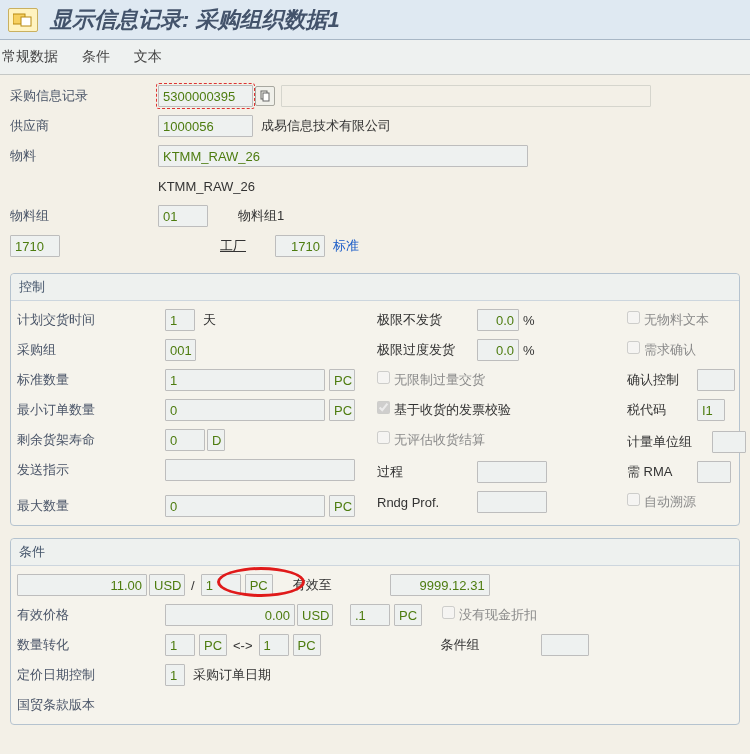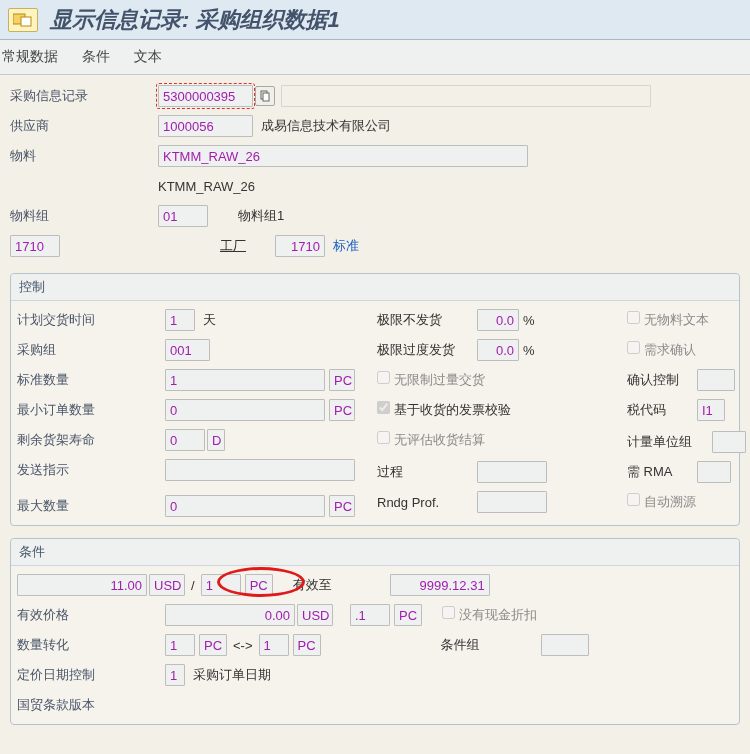--- a/index.html
+++ b/index.html
@@ -56,21 +56,21 @@
   }
   .val {
     display: inline-flex;
     align-items: center;
     height: 22px;
     padding: 0 4px;
     background: #eef1f0;
     border: 1px solid #bdbdbd;
     border-radius: 1px;
     font-size: 13px;
-    color: #a21caf;
+    color: #4d7c0f;
     white-space: nowrap;
   }
   .val.r { justify-content: flex-end; }
   .val.focused { outline: 1px dashed #d33; outline-offset: 1px; }
   .desc { margin-left: 8px; color: #333; }
   .iconbtn {
     display: inline-flex;
     align-items: center;
     justify-content: center;
     width: 20px; height: 20px;
@@ -182,21 +182,21 @@
     <div class="group-body">
       <div class="cols">
         <div class="col col-l">
           <div class="row">
             <span class="label">计划交货时间</span>
             <span class="val" style="width:30px">1</span>
             <span class="desc">天</span>
           </div>
           <div class="row">
             <span class="label">采购组</span>
-            <span class="val" style="width:45px">001</span>
+            <span class="val" style="width:31px">001</span>
           </div>
           <div class="row">
             <span class="label">标准数量</span>
             <span class="val" style="width:160px">1</span>
             <span class="val" style="width:26px;margin-left:4px">PC</span>
           </div>
           <div class="row">
             <span class="label">最小订单数量</span>
             <span class="val" style="width:160px">0</span>
             <span class="val" style="width:26px;margin-left:4px">PC</span>

